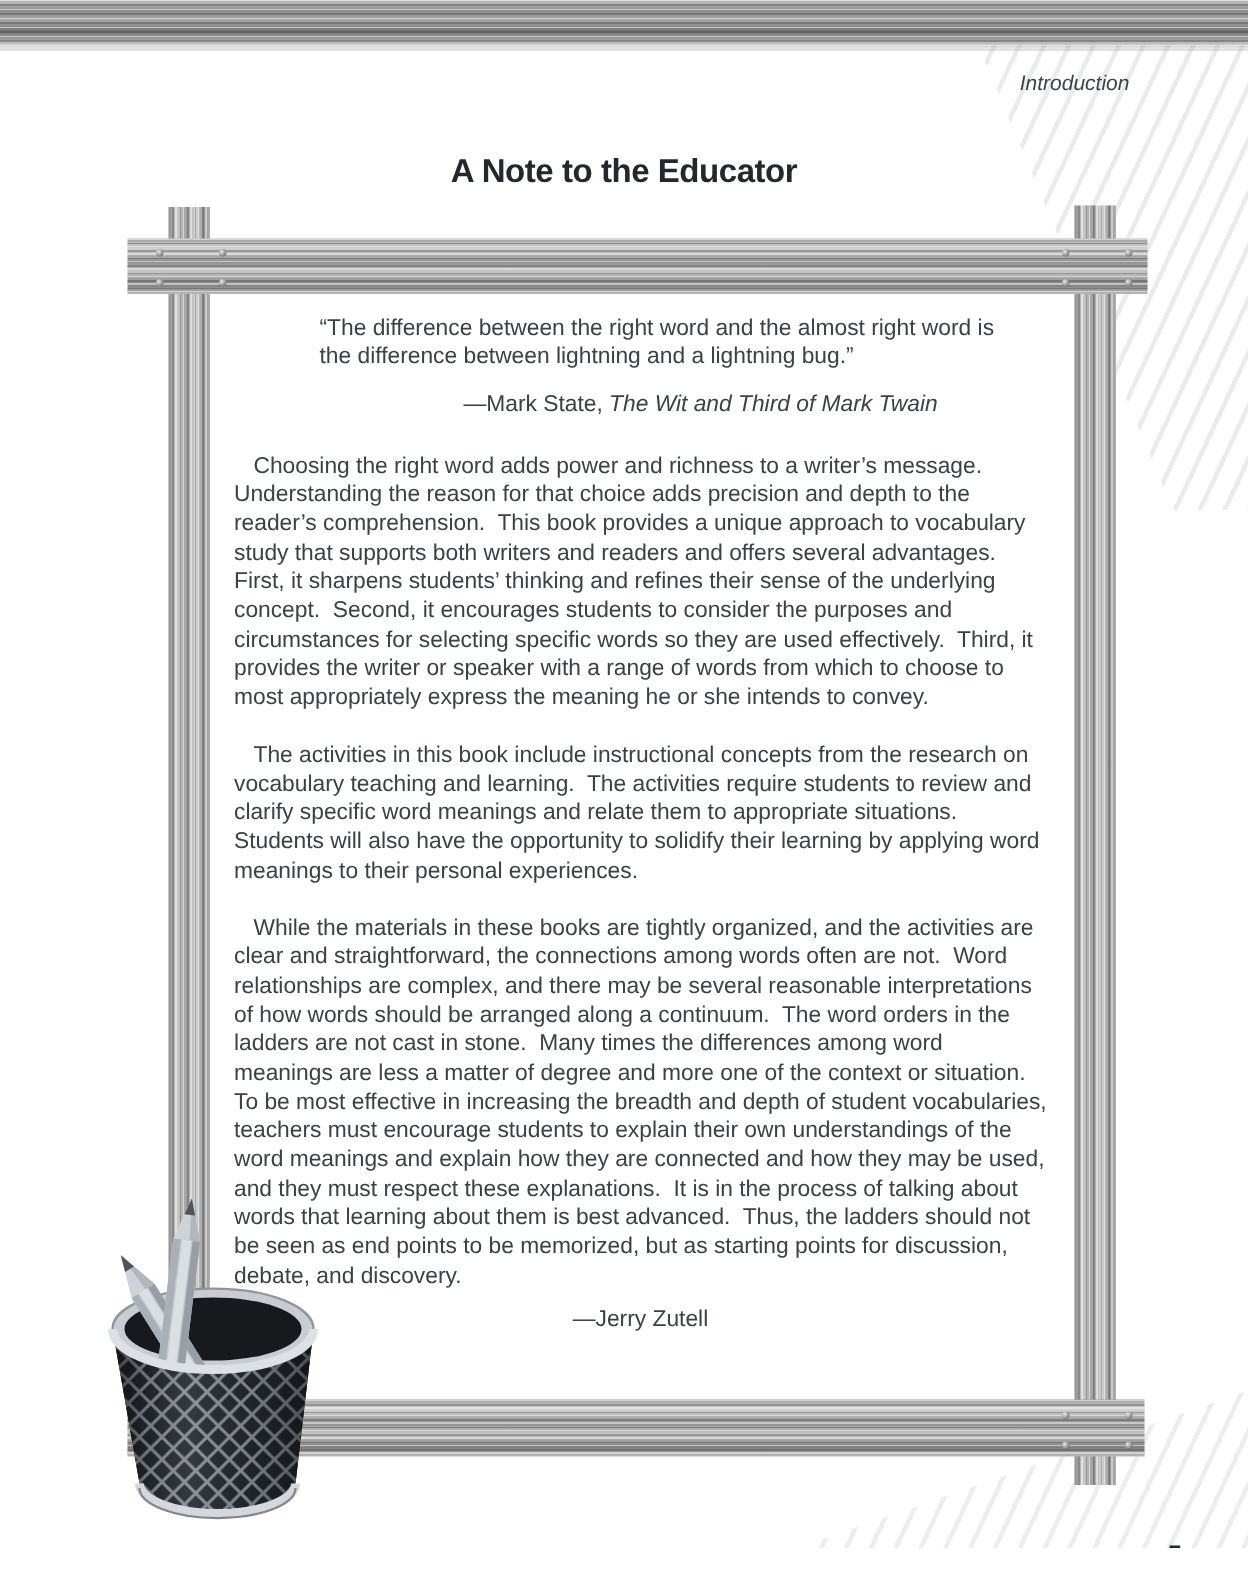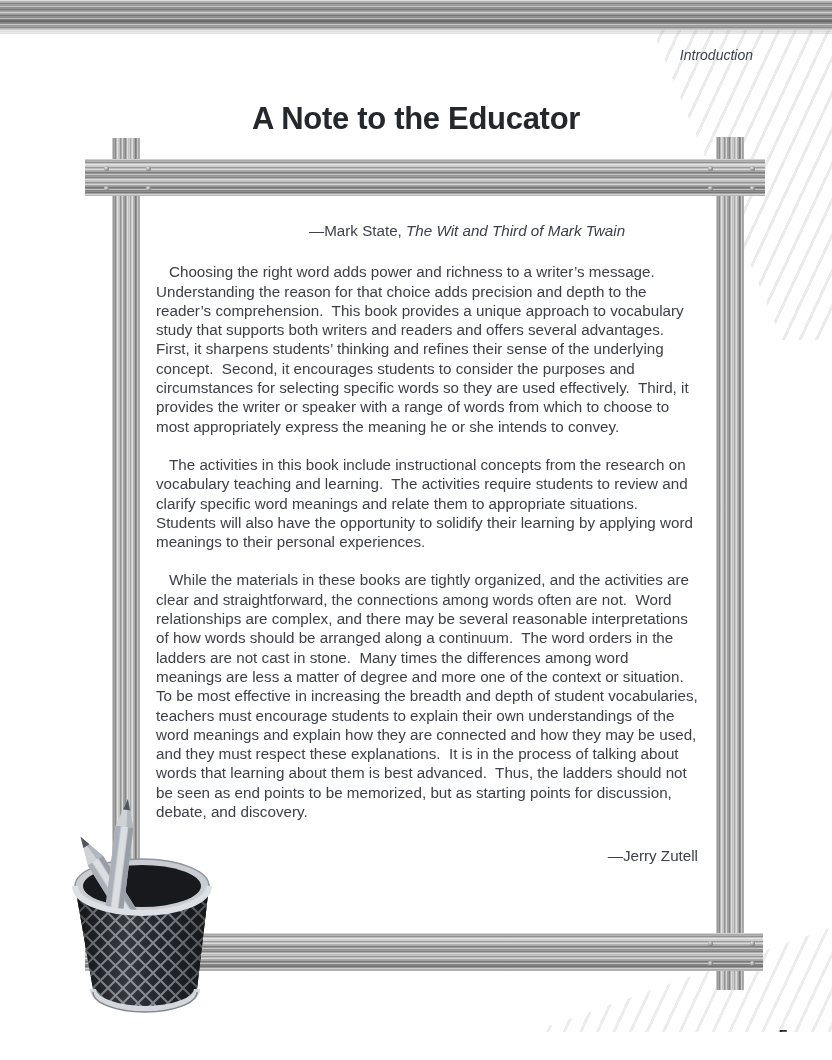--- a/index.html
+++ b/index.html
@@ -29,21 +29,21 @@
     background:repeating-linear-gradient(115deg,rgba(0,0,0,0) 0 12px,rgba(150,155,160,.18) 12px 15px);
     clip-path:polygon(0 100%,100% 0,100% 100%);
   }
   
   .section-label{
     position:absolute;top:47px;right:79px;
     font-style:italic;font-size:14px;color:#3e434a;
   }
   .title{
     position:absolute;left:0;top:101px;width:832px;margin:0;text-align:center;
-    font-size:31px;font-weight:bold;color:#24272c;letter-spacing:-.3px;
+    font-size:22px;font-weight:bold;color:#24272c;letter-spacing:-.3px;
   }
   
   .post{
     position:absolute;width:28px;
     background:
       repeating-linear-gradient(90deg,
         rgba(255,255,255,.5) 0 1px, rgba(255,255,255,0) 1px 3px,
         rgba(30,30,30,.25) 3px 4px, rgba(255,255,255,0) 4px 5px),
       linear-gradient(90deg,#8b8b8b 0%,#c9c9c9 22%,#9e9e9e 45%,#d6d6d6 66%,#8f8f8f 88%,#b3b3b3 100%);
   }
@@ -66,21 +66,21 @@
   
   .content{
     position:absolute;left:156px;top:209px;width:542px;
     font-size:15.2px;line-height:19.3px;color:#3d4147;
   }
   .quote{margin:0 0 0 57px;width:450px;}
   .attribution{margin:12px 0 0 153px;}
   .attribution .src{font-style:italic;}
   .body-para{margin:19px 0 0 0;text-indent:13px;white-space:pre-wrap;}
   .body-para.first{margin-top:22px;}
-  .signature{margin-top:25px;text-align:right;}
+  .signature{margin-top:10px;text-align:center;}
   
   .pencil-cup{position:absolute;left:48px;top:778px;width:170px;height:245px;}
   
   .f-copy{position:absolute;left:92px;top:1031px;font-style:italic;font-size:13.5px;color:#33373c;}
   .f-book{position:absolute;right:104px;top:1031px;font-style:italic;font-size:15px;color:#33373c;}
   .f-page{position:absolute;right:44px;top:1027px;font-weight:bold;font-size:17px;color:#24272c;}
 </style>
 </head>
 <body>
 
@@ -104,20 +104,21 @@
   <div class="screw" style="left:708px;top:166px;"></div>
   <div class="screw" style="left:750px;top:166px;"></div>
   <div class="screw" style="left:708px;top:186px;"></div>
   <div class="screw" style="left:750px;top:186px;"></div>
   <div class="screw" style="left:708px;top:941px;"></div>
   <div class="screw" style="left:750px;top:941px;"></div>
   <div class="screw" style="left:708px;top:961px;"></div>
   <div class="screw" style="left:750px;top:961px;"></div>
 
   <div class="content">
+    <div class="quote">“The difference between the right word and the almost right word is the difference between lightning and a lightning bug.”</div>
     <div class="attribution"><span>—Mark State, </span><span class="src">The Wit and Third of Mark Twain</span></div>
     <p class="body-para first">Choosing the right word adds power and richness to a writer’s message.  Understanding the reason for that choice adds precision and depth to the reader’s comprehension.  This book provides a unique approach to vocabulary study that supports both writers and readers and offers several advantages.  First, it sharpens students’ thinking and refines their sense of the underlying concept.  Second, it encourages students to consider the purposes and circumstances for selecting specific words so they are used effectively.  Third, it provides the writer or speaker with a range of words from which to choose to most appropriately express the meaning he or she intends to convey.</p>
     <p class="body-para">The activities in this book include instructional concepts from the research on vocabulary teaching and learning.  The activities require students to review and clarify specific word meanings and relate them to appropriate situations.  Students will also have the opportunity to solidify their learning by applying word meanings to their personal experiences.</p>
     <p class="body-para">While the materials in these books are tightly organized, and the activities are clear and straightforward, the connections among words often are not.  Word relationships are complex, and there may be several reasonable interpretations of how words should be arranged along a continuum.  The word orders in the ladders are not cast in stone.  Many times the differences among word meanings are less a matter of degree and more one of the context or situation.  To be most effective in increasing the breadth and depth of student vocabularies, teachers must encourage students to explain their own understandings of the word meanings and explain how they are connected and how they may be used, and they must respect these explanations.  It is in the process of talking about words that learning about them is best advanced.  Thus, the ladders should not be seen as end points to be memorized, but as starting points for discussion, debate, and discovery.</p>
     <div class="signature">
       <div>—Jerry Zutell</div>
     </div>
   </div>
 
   <svg class="pencil-cup" viewBox="0 0 170 245" aria-hidden="true">

